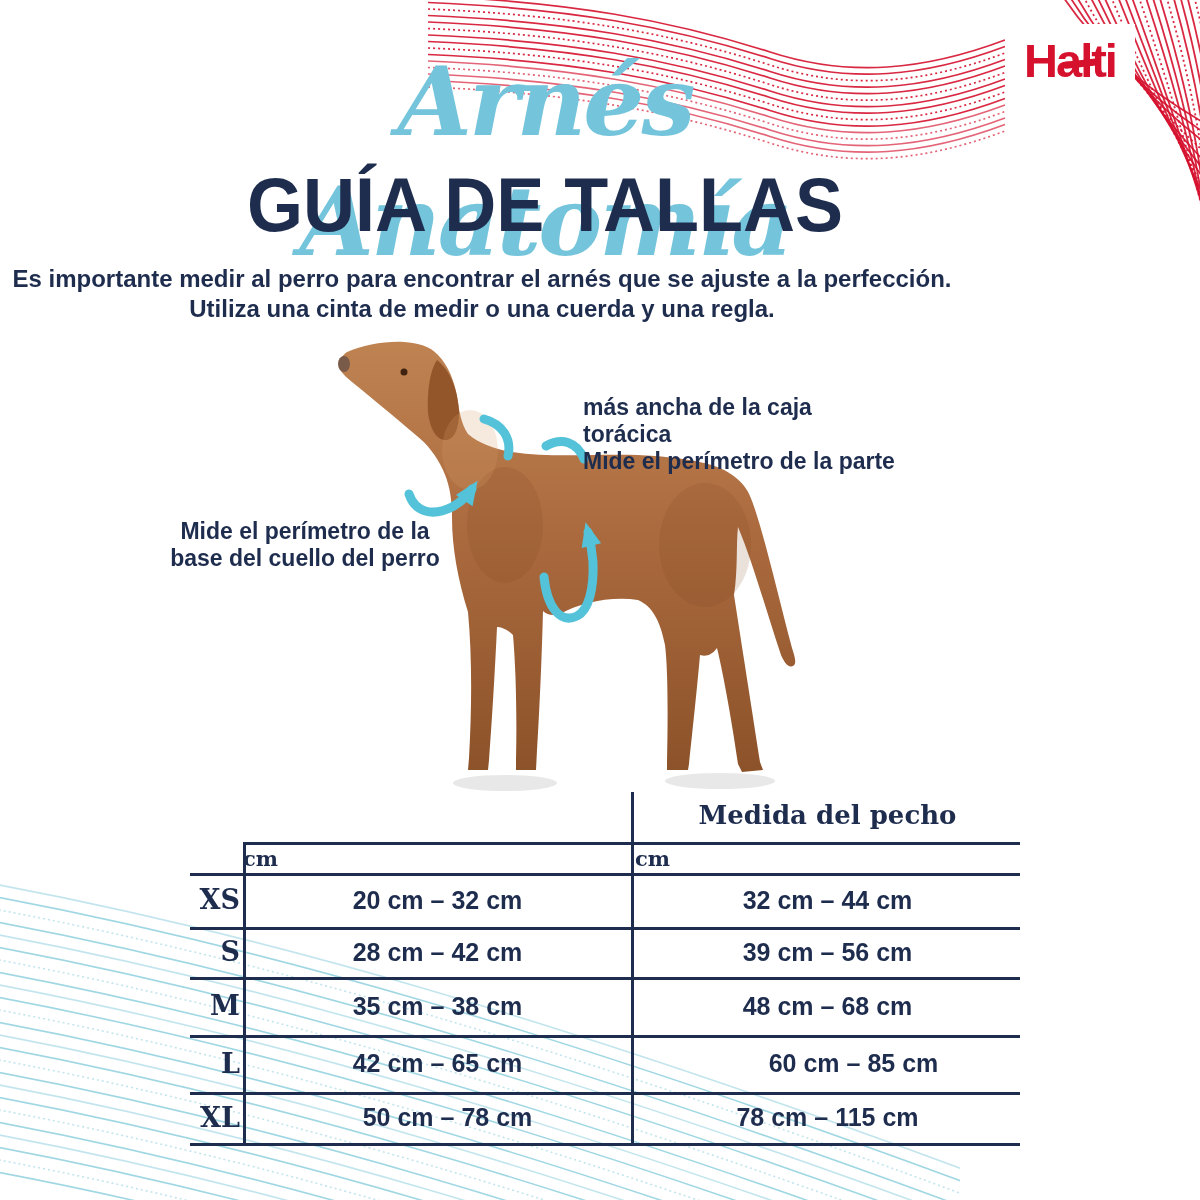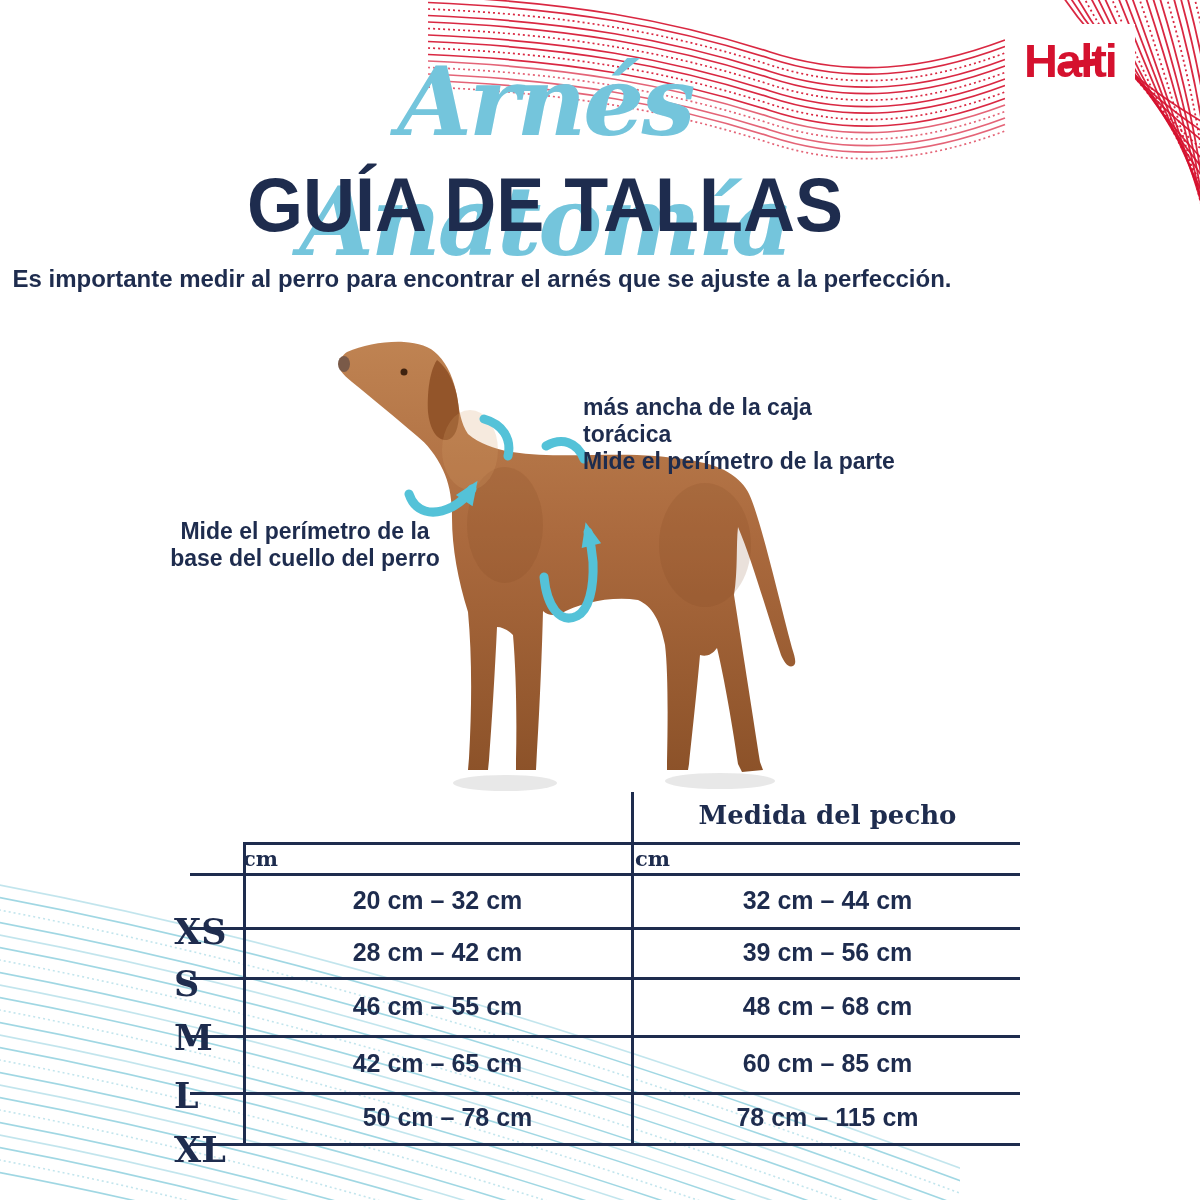--- a/index.html
+++ b/index.html
@@ -38,22 +38,22 @@
   
   .size-table{position:absolute;left:170px;top:790px;width:850px;height:360px;}
   .tline{position:absolute;background:#1e2c4e;}
   .thead{position:absolute;top:0;height:52px;line-height:50px;text-align:center;
       font-family:"DejaVu Serif","Liberation Serif",serif;font-weight:bold;font-size:26px;}
   .tunit{position:absolute;top:54px;height:29px;line-height:29px;text-align:left;
       font-family:"DejaVu Serif","Liberation Serif",serif;font-weight:bold;font-size:21px;}
   .col-neck{left:73px;width:389px;}
   .col-chest{left:465px;width:385px;}
   .trow{position:absolute;left:0;width:850px;}
-  .tsize{position:absolute;left:4px;width:66px;text-align:left;
-      font-family:"DejaVu Serif","Liberation Serif",serif;font-weight:bold;font-size:35px;margin-top:32px;}
+  .tsize{position:absolute;left:4px;width:66px;text-align:right;
+      font-family:"DejaVu Serif","Liberation Serif",serif;font-weight:bold;font-size:27px;}
   .tval{position:absolute;text-align:center;font-weight:bold;font-size:25px;}
 </style>
 </head>
 <body>
 
 <div class="page">
 
   <svg class="deco-top" viewBox="0 0 780 330" aria-hidden="true">
       <path d="M 8 -4 C 150 2 250 20 350 52 C 430 78 505 70 585 40" fill="none" stroke="#d5112e" stroke-width="1.7" opacity="0.9"></path>
       <path d="M 8 2.5 C 150 8.5 250 26.5 350 58.5 C 430 84.5 505 76.5 585 46.5" fill="none" stroke="#d5112e" stroke-width="1.7" opacity="0.9"></path>
@@ -122,20 +122,21 @@
   <div class="halti-box">
     <div class="halti-text" style="color:#d5112e;">Halti</div>
     <div class="halti-bar" style="background:#d5112e;"></div>
   </div>
 
   <div class="script-title">Arnés Anatomía</div>
   <div class="main-title">GUÍA DE TALLAS</div>
 
   <div class="intro">
     <div>Es importante medir al perro para encontrar el arnés que se ajuste a la perfección.</div>
+    <div>Utiliza una cinta de medir o una cuerda y una regla.</div>
   </div>
 
   <div class="dog-wrap">
     <svg viewBox="315 333 515 470" width="515" height="470">
       <defs>
         <linearGradient id="coat" x1="0" y1="0" x2="0" y2="1">
           <stop offset="0" stop-color="#bf8352"></stop>
           <stop offset="0.45" stop-color="#ab6a3e"></stop>
           <stop offset="1" stop-color="#8c5229"></stop>
         </linearGradient>
@@ -232,28 +233,28 @@
         </div>
         <div class="tline" style="left: 20px; top: 137px; width: 830px; height: 3px;"></div>
         <div class="trow" style="top: 137px; height: 50px; line-height: 50px;">
           <div class="tsize" style="line-height: 50px;">S</div>
           <div class="tval col-neck" style="line-height: 50px;">28 cm – 42 cm</div>
           <div class="tval col-chest" style="line-height: 50px;">39 cm – 56 cm</div>
         </div>
         <div class="tline" style="left: 20px; top: 187px; width: 830px; height: 3px;"></div>
         <div class="trow" style="top: 187px; height: 58px; line-height: 58px;">
           <div class="tsize" style="line-height: 58px;">M</div>
-          <div class="tval col-neck" style="line-height: 58px;">46 cm – 55 cm</div>
+          <div class="tval col-neck" style="line-height: 58px;">35 cm – 38 cm</div>
           <div class="tval col-chest" style="line-height: 58px;">48 cm – 68 cm</div>
         </div>
         <div class="tline" style="left: 20px; top: 245px; width: 830px; height: 3px;"></div>
         <div class="trow" style="top: 245px; height: 57px; line-height: 57px;">
           <div class="tsize" style="line-height: 57px;">L</div>
           <div class="tval col-neck" style="line-height: 57px;">42 cm – 65 cm</div>
-          <div class="tval col-chest" style="line-height: 57px;">60 cm – 85 cm</div>
+          <div class="tval col-chest" style="line-height: 57px; padding-left: 26px;">60 cm – 85 cm</div>
         </div>
         <div class="tline" style="left: 20px; top: 302px; width: 830px; height: 3px;"></div>
         <div class="trow" style="top: 302px; height: 51px; line-height: 51px;">
           <div class="tsize" style="line-height: 51px;">XL</div>
           <div class="tval col-neck" style="line-height: 51px; padding-left: 10px;">50 cm – 78 cm</div>
           <div class="tval col-chest" style="line-height: 51px;">78 cm – 115 cm</div>
         </div>
         <div class="tline" style="left: 20px; top: 353px; width: 830px; height: 3px;"></div>
       </div>
   </div>

